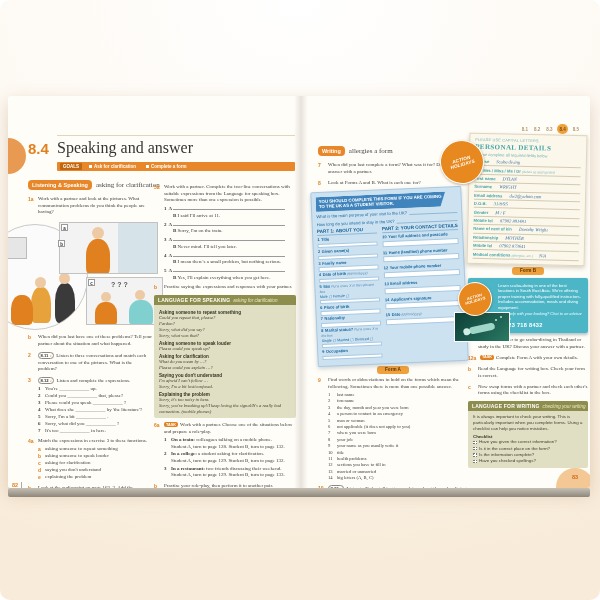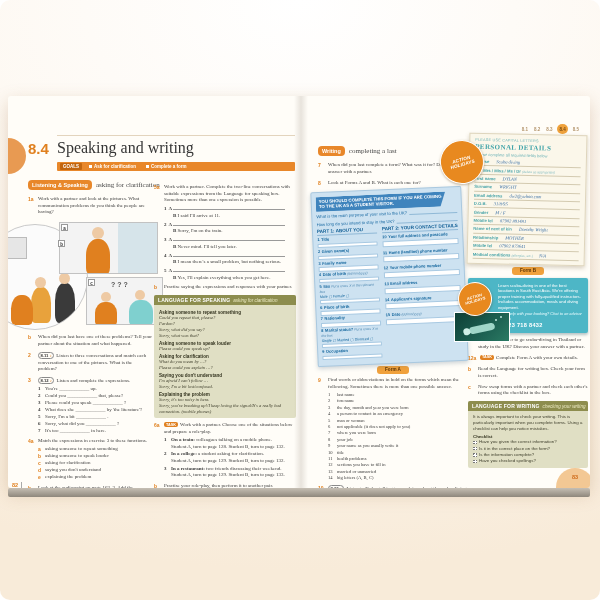--- a/index.html
+++ b/index.html
@@ -158,21 +158,21 @@
 </head>
 <body>
 
 <div class="shot">
   <div class="book">
 
     <div class="page pageL">
       <div class="side-tab"></div>
       <div class="toprule"></div>
       <div class="unit">8.4</div>
-      <div class="btitle">Speaking and writing</div>
+      <div class="btitle">Speaking and answer</div>
 
       <div class="goals">
         <span class="goals-chip">GOALS</span>
         <div class="goals-list">
 
         <span class="goal">
               <span class="sq"></span>
               <span>Ask for clarification</span>
             </span>
             <span class="goal">
@@ -412,21 +412,21 @@
       <div class="tabs">
         <span class="tab">8.1</span>
         <span class="tab">8.2</span>
         <span class="tab">8.3</span>
         <span class="tab active">8.4</span>
         <span class="tab">8.5</span>
       </div>
 
       <div class="sect" style="left:18px;top:42px;">
         <span class="sect-pill">Writing</span>
-        <span class="sect-sub">completing a last</span>
+        <span class="sect-sub">allergies a form</span>
       </div>
 
       <div class="col" style="left:18px;top:58px;width:150px;">
         <div class="ex">
           <span class="exnum">7</span>
           <span class="ext">When did you last complete a form? What was it for? Discuss your answer with a partner.</span>
         </div>
         <div class="ex" style="margin-bottom:2px;">
           <span class="exnum">8</span>
           <span class="ext">Look at Forms A and B. What is each one for?</span>

